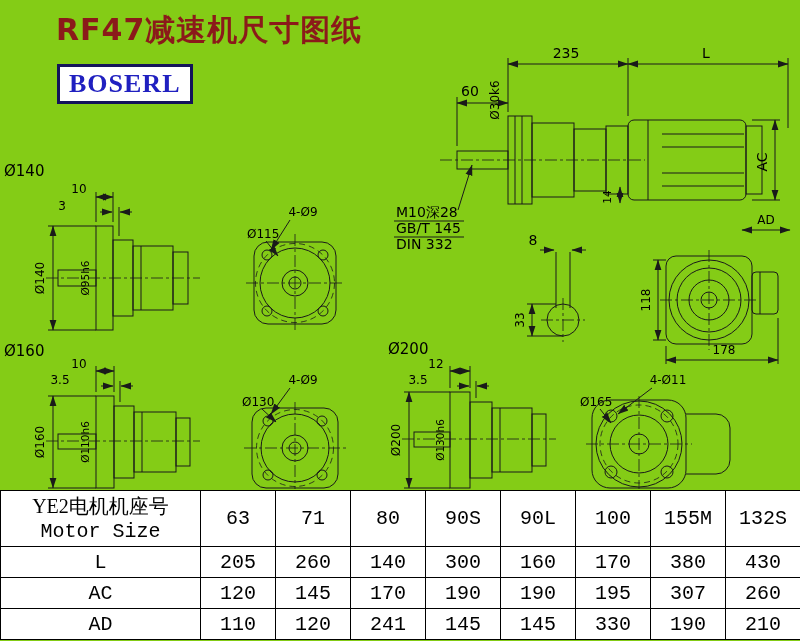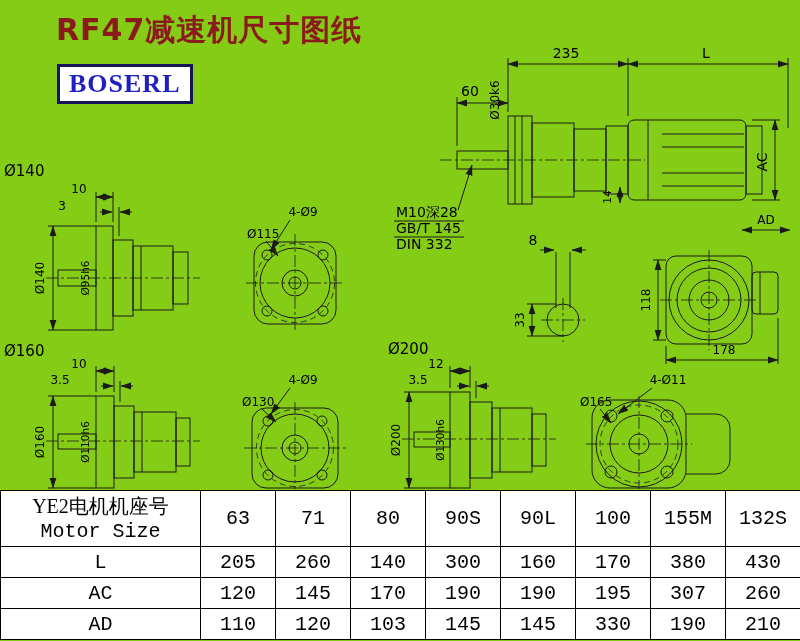--- a/index.html
+++ b/index.html
@@ -301,21 +301,21 @@
         <td>190</td>
         <td>190</td>
         <td>195</td>
         <td>307</td>
         <td>260</td>
       </tr>
       <tr>
         <td>AD</td>
         <td>110</td>
         <td>120</td>
-        <td>103</td>
+        <td>241</td>
         <td>145</td>
         <td>145</td>
         <td>330</td>
         <td>190</td>
         <td>210</td>
       </tr>
     </tbody>
   </table>
 
 </div>

